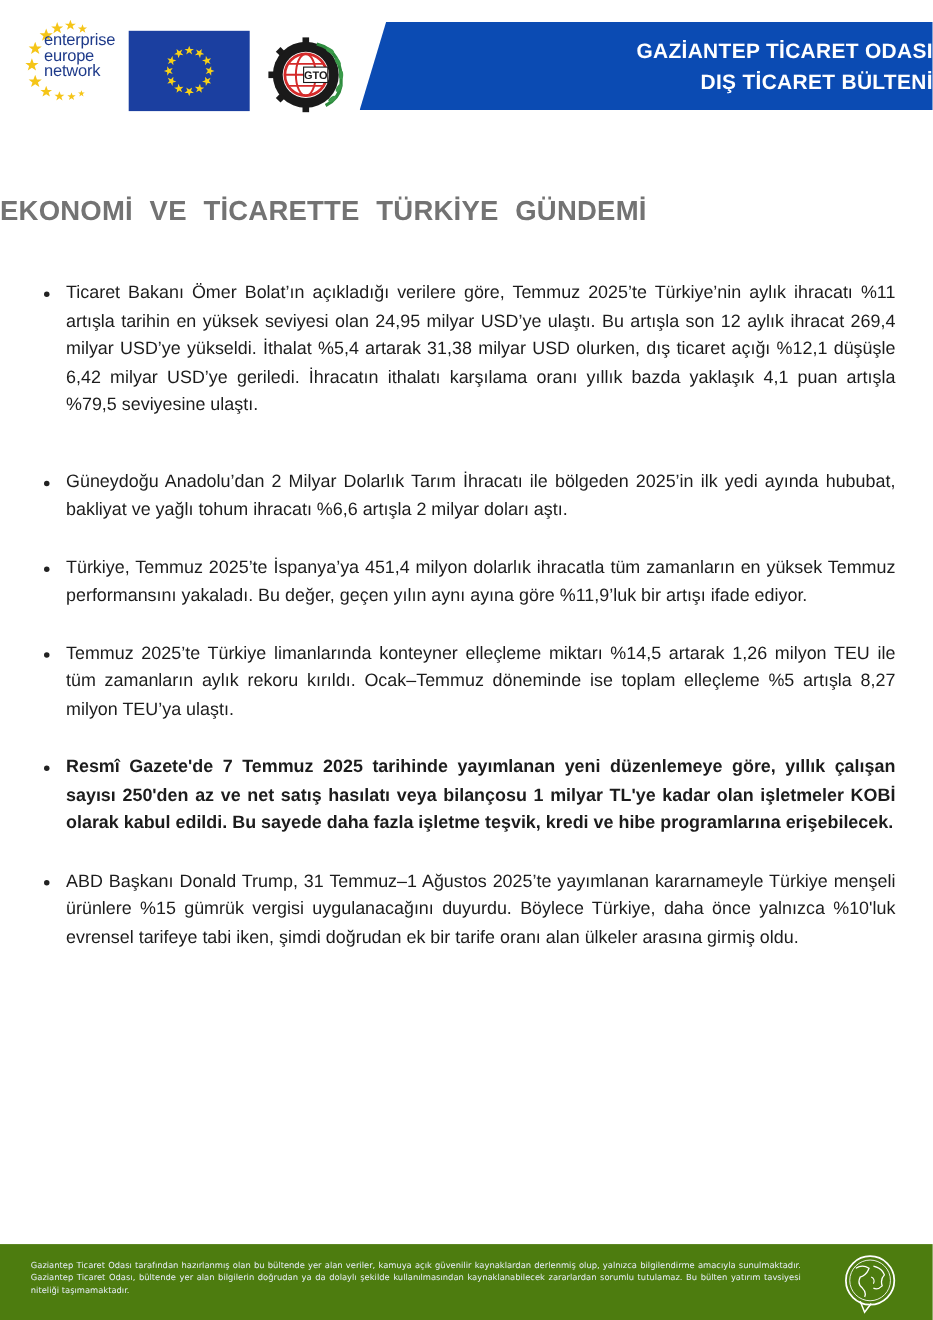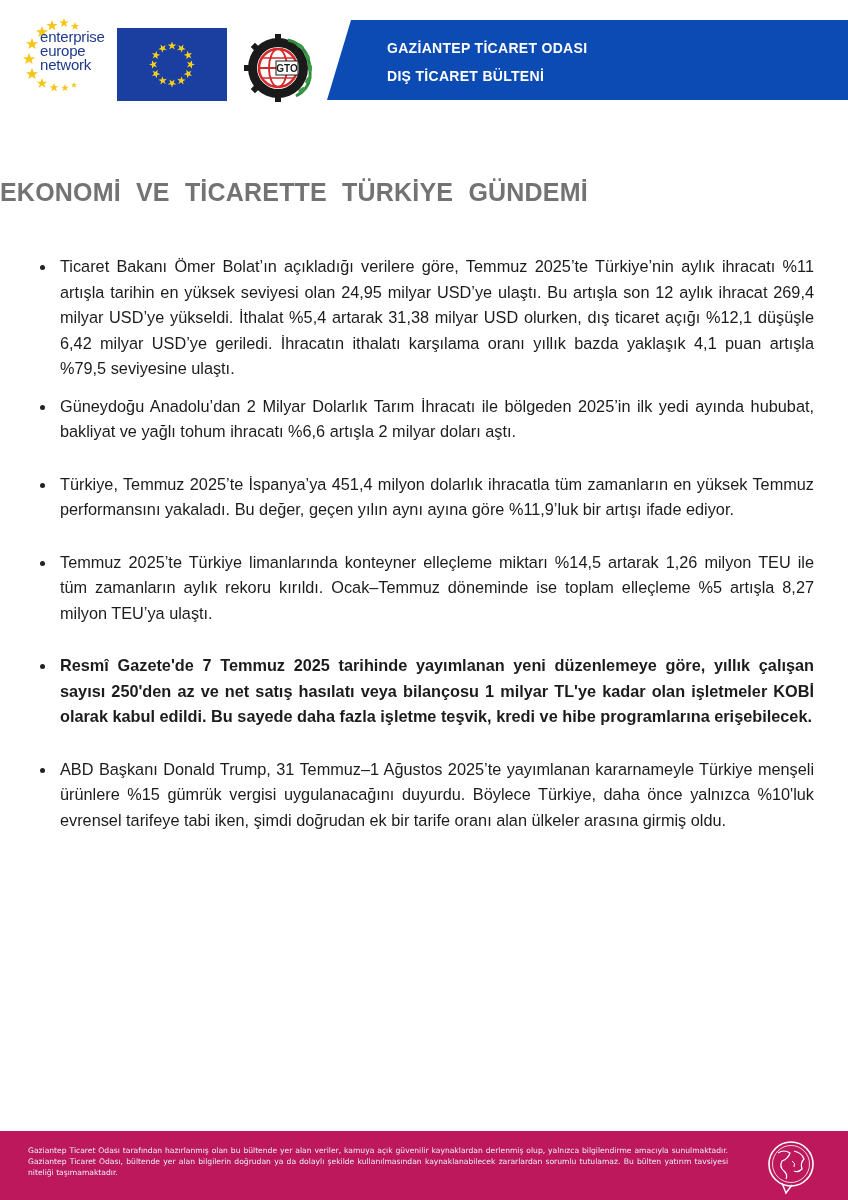--- a/index.html
+++ b/index.html
@@ -8,33 +8,33 @@
 
   
   .header { position: absolute; top: 0; left: 0; width: 848px; height: 110px; }
   .een-logo { position: absolute; left: 22px; top: 16px; width: 90px; height: 76px; }
   .een-text { position: absolute; left: 40px; top: 40px; font-family: "Liberation Sans", sans-serif; font-size: 15px; line-height: 14px; color: #1e3a8a; font-weight: 500; letter-spacing: -0.2px; }
   .een-text span { display: block; }
   .eu-flag { position: absolute; left: 117px; top: 28px; width: 110px; height: 73px; background: #1b3fa0; }
   .gto-logo { position: absolute; left: 238px; top: 26px; width: 84px; height: 80px; }
   .header-banner { position: absolute; left: 327px; top: 20px; width: 521px; height: 80px; }
   .header-banner svg { position: absolute; left: 0; top: 0; }
-  .banner-text { position: absolute; left: 60px; right: 0; top: 14px; text-align: left; color: #ffffff; font-weight: 700; font-size: 14px; line-height: 28px; letter-spacing: 0.3px; }
+  .banner-text { position: absolute; left: 60px; right: 0; top: 14px; text-align: right; color: #ffffff; font-weight: 700; font-size: 19px; line-height: 28px; letter-spacing: 0.3px; }
   .banner-text span { display: block; }
 
   
   .page-title { position: absolute; top: 178px; left: 0; width: 692px; text-align: left; font-size: 25px; font-weight: 700; color: #737373; word-spacing: 8px; letter-spacing: 0.2px; }
 
   
   .news-list { position: absolute; top: 254px; left: 38px; width: 776px; list-style: none; }
   .news-item { position: relative; padding-left: 22px; font-size: 16.3px; line-height: 25.5px; text-align: justify; color: #1c1c1c; margin-bottom: 12px; }
   .news-item .bullet { position: absolute; left: 2px; top: 11px; width: 5px; height: 5px; background: #222; border-radius: 50%; }
 
   
-  .footer { position: absolute; left: 0; top: 1131px; width: 848px; height: 69px; background: #be185d; }
+  .footer { position: absolute; left: 0; top: 1131px; width: 848px; height: 69px; background: #4d7c0f; }
   .footer-text { position: absolute; left: 28px; top: 14px; width: 700px; font-family: "DejaVu Sans", sans-serif; font-size: 7.6px; line-height: 11px; color: #e8eefb; text-align: justify; text-align-last: left; }
   .globe-icon { position: absolute; left: 764px; top: 8px; width: 54px; height: 56px; }
 </style>
 </head>
 <body>
 
 <div class="header">
 
   <div class="een-logo">
     <svg width="90" height="76" viewBox="0 0 90 76">
@@ -119,21 +119,21 @@
     <div class="banner-text">
       <span>GAZİANTEP TİCARET ODASI</span>
       <span>DIŞ TİCARET BÜLTENİ</span>
     </div>
   </div>
 </div>
 
 <h1 class="page-title">EKONOMİ VE TİCARETTE TÜRKİYE GÜNDEMİ</h1>
 
 <ul class="news-list">
-  <li class="news-item" style="margin-bottom:12px;">
+  <li class="news-item" style="margin-bottom:44px;">
     <span class="bullet"></span>
     <span>Ticaret Bakanı Ömer Bolat’ın açıkladığı verilere göre, Temmuz 2025’te Türkiye’nin aylık ihracatı %11 artışla tarihin en yüksek seviyesi olan 24,95 milyar USD’ye ulaştı. Bu artışla son 12 aylık ihracat 269,4 milyar USD’ye yükseldi. İthalat %5,4 artarak 31,38 milyar USD olurken, dış ticaret açığı %12,1 düşüşle 6,42 milyar USD’ye geriledi. İhracatın ithalatı karşılama oranı yıllık bazda yaklaşık 4,1 puan artışla %79,5 seviyesine ulaştı.</span>
   </li>
   <li class="news-item" style="margin-bottom:27px;">
     <span class="bullet"></span>
     <span>Güneydoğu Anadolu’dan 2 Milyar Dolarlık Tarım İhracatı ile bölgeden 2025’in ilk yedi ayında hububat, bakliyat ve yağlı tohum ihracatı %6,6 artışla 2 milyar doları aştı.</span>
   </li>
   <li class="news-item" style="margin-bottom:27px;">
     <span class="bullet"></span>
     <span>Türkiye, Temmuz 2025’te İspanya’ya 451,4 milyon dolarlık ihracatla tüm zamanların en yüksek Temmuz performansını yakaladı. Bu değer, geçen yılın aynı ayına göre %11,9’luk bir artışı ifade ediyor.</span>

